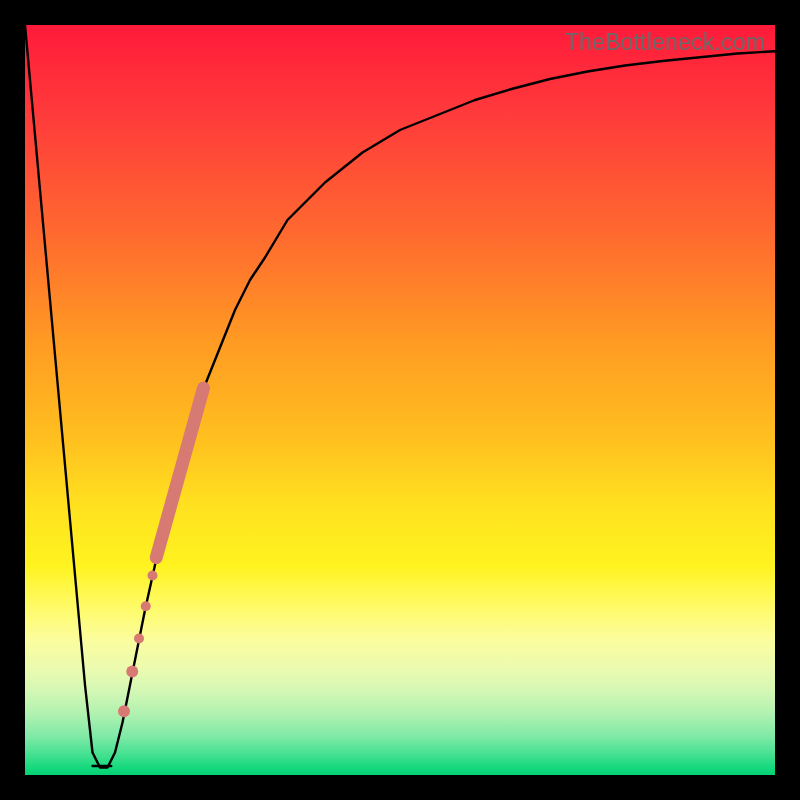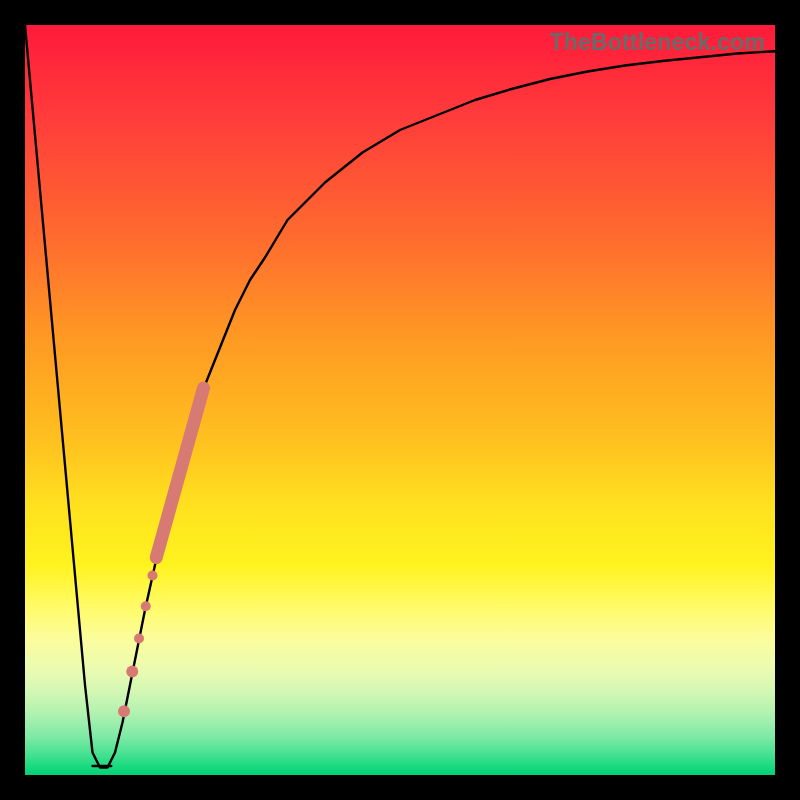--- a/index.html
+++ b/index.html
@@ -44,21 +44,20 @@
     );
   }
   .watermark {
     position: absolute;
     top: 4px;
     right: 10px;
     color: #6a6a6a;
     font-size: 23px;
     letter-spacing: 0.2px;
     user-select: none;
-    font-weight: bold;
   }
   svg { display: block; }
 </style>
 </head>
 <body>
 
 <div class="frame">
   <div class="plot-area">
 
     <div class="watermark">TheBottleneck.com</div>

